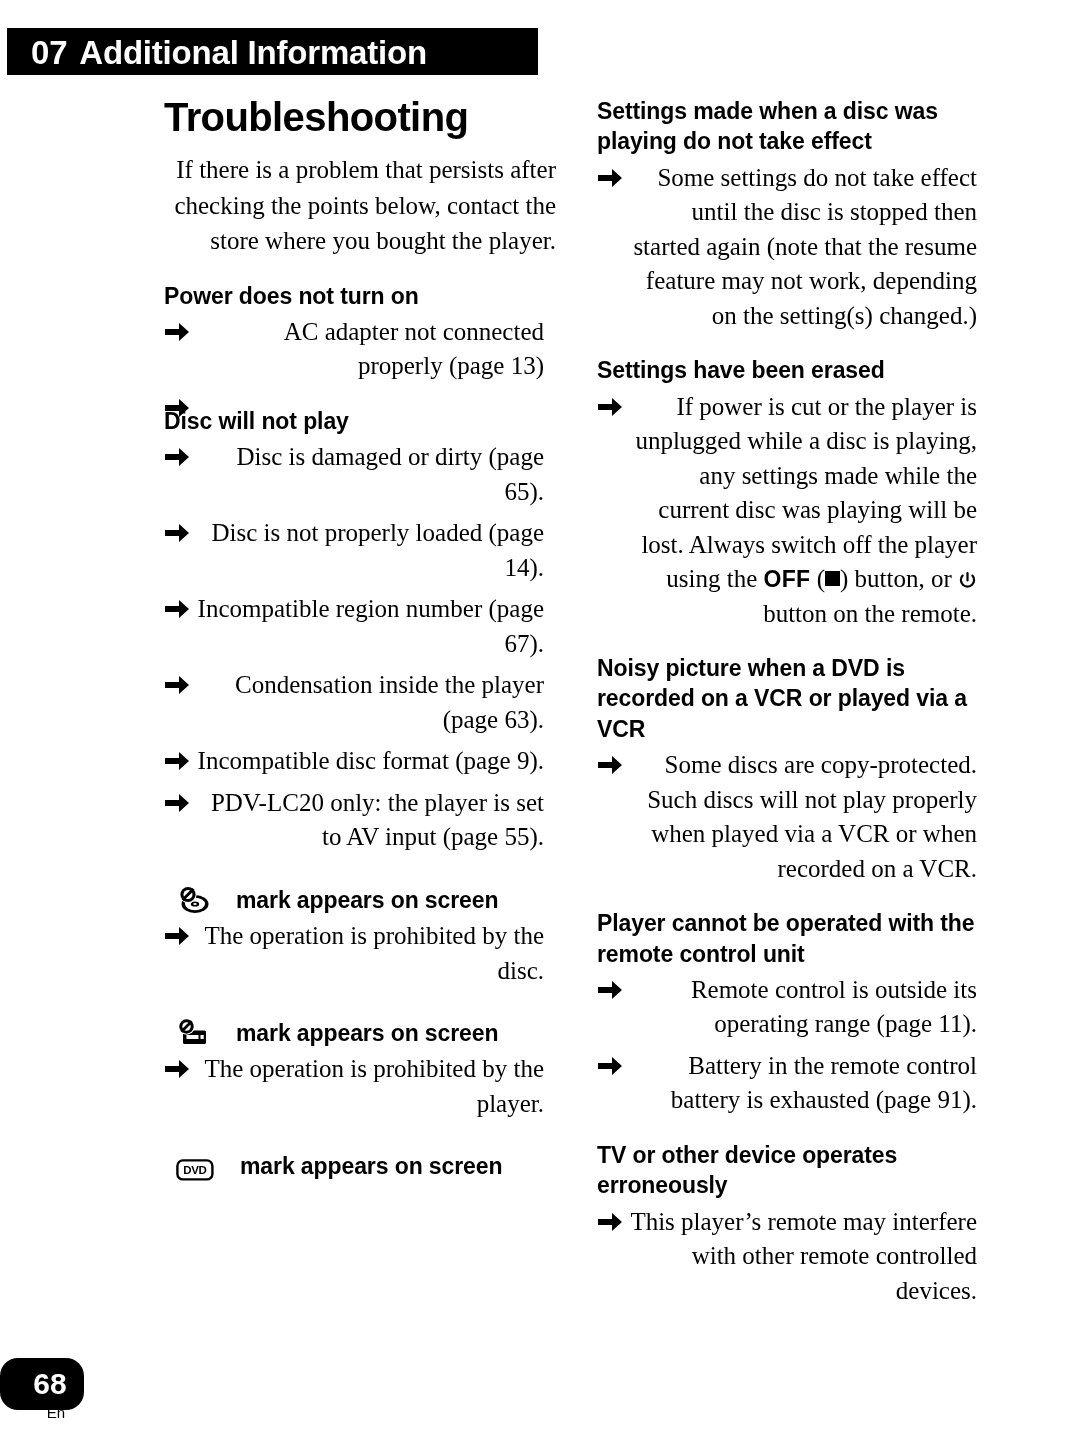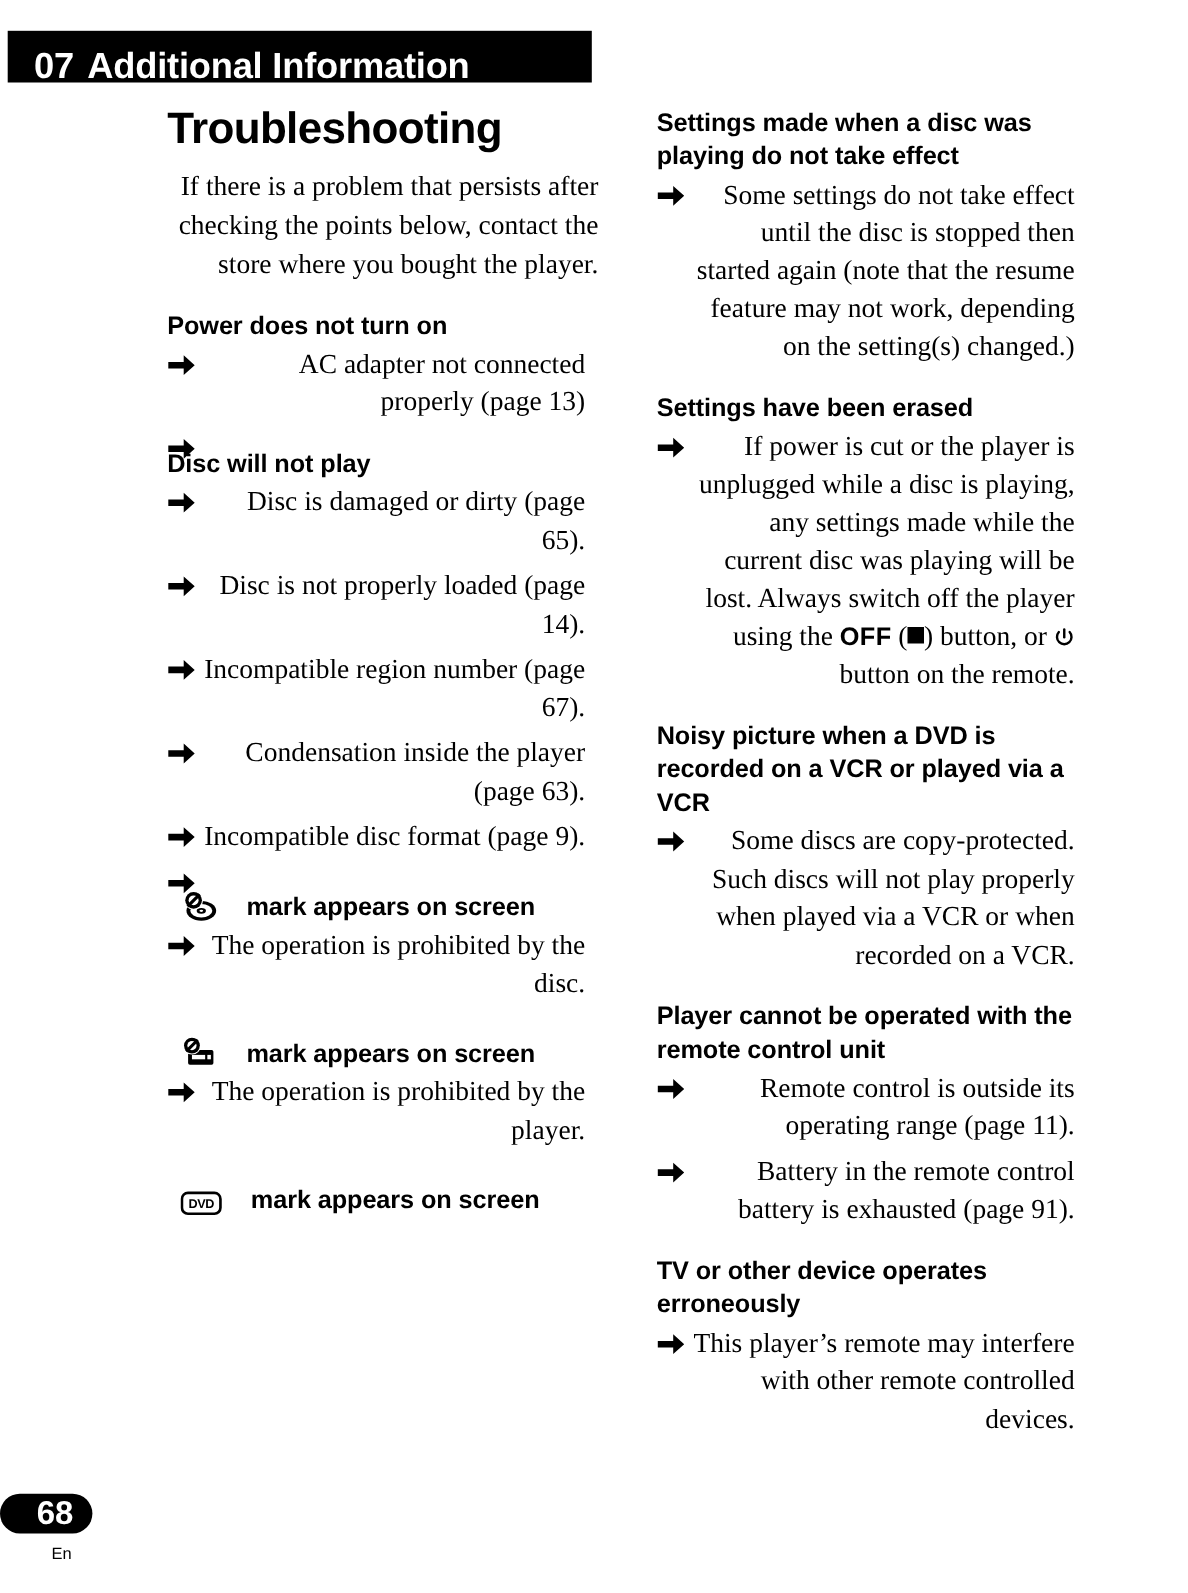--- a/index.html
+++ b/index.html
@@ -18,21 +18,21 @@
 
   
   #chapter-header {
     position: absolute;
     left: 7px;
     top: 28px;
     width: 531px;
     height: 47px;
     background: #000000;
     display: flex;
-    align-items: flex-end;
+    align-items: center;
   }
   #chapter-header .hdr-inner {
     display: flex;
     align-items: baseline;
     gap: 12px;
     padding-left: 24px;
     font-family: "Liberation Sans", sans-serif;
     font-weight: bold;
     color: #ffffff;
     font-size: 33px;
@@ -41,21 +41,21 @@
     transform: translateY(1px);
   }
   #chapter-header .hdr-num { font-size: 33px; }
   #chapter-header .hdr-title { font-size: 33px; }
 
   
   .column {
     position: absolute;
     top: 96px;
   }
-  #col-left  { left: 152px; width: 392px; }
+  #col-left  { left: 164px; width: 392px; }
   #col-right { left: 597px; width: 392px; }
 
   
   h1.doc-title {
     font-family: "Liberation Sans", sans-serif;
     font-weight: bold;
     font-size: 40px;
     line-height: 1.05;
     margin: 0 0 14px 0;
     letter-spacing: -0.6px;
@@ -134,21 +134,21 @@
   
   .mark-icon { display: inline-block; flex: 0 0 auto; }
   .mark-icon svg { display: block; }
 
   
   #page-marker {
     position: absolute;
     left: 0;
     top: 1358px;
     width: 84px;
-    height: 36px;
+    height: 52px;
     background: #000000;
     display: flex;
     align-items: center;
     justify-content: center;
     border-radius: 18px;
   }
   #page-marker .pnum {
     font-family: "Liberation Sans", sans-serif;
     font-weight: bold;
     color: #ffffff;
@@ -245,20 +245,21 @@
           </svg>
       </span>
       <span>Incompatible disc format (page 9).</span>
     </li>
     <li>
       <span class="arrow">
         <svg width="26" height="34" viewBox="0 0 26 34">
             <path d="M1 14 H15 V8 L25 17 L15 26 V20 H1 Z" fill="#000"></path>
           </svg>
       </span>
+      <span>PDV-LC20 only: the player is set to AV input (page 55).</span>
     </li>
   </ul>
 
   <h2 class="sec-head markhead">
     <span class="mark-icon">
       <svg width="34" height="30" viewBox="0 0 34 30">
         <ellipse cx="19" cy="19" rx="13.5" ry="9" fill="#000"></ellipse>
         <ellipse cx="19" cy="19" rx="10" ry="6.2" fill="#fff"></ellipse>
         <ellipse cx="19" cy="19" rx="4.2" ry="2.6" fill="#000"></ellipse>
         <ellipse cx="19" cy="19" rx="1.7" ry="1" fill="#fff"></ellipse>

